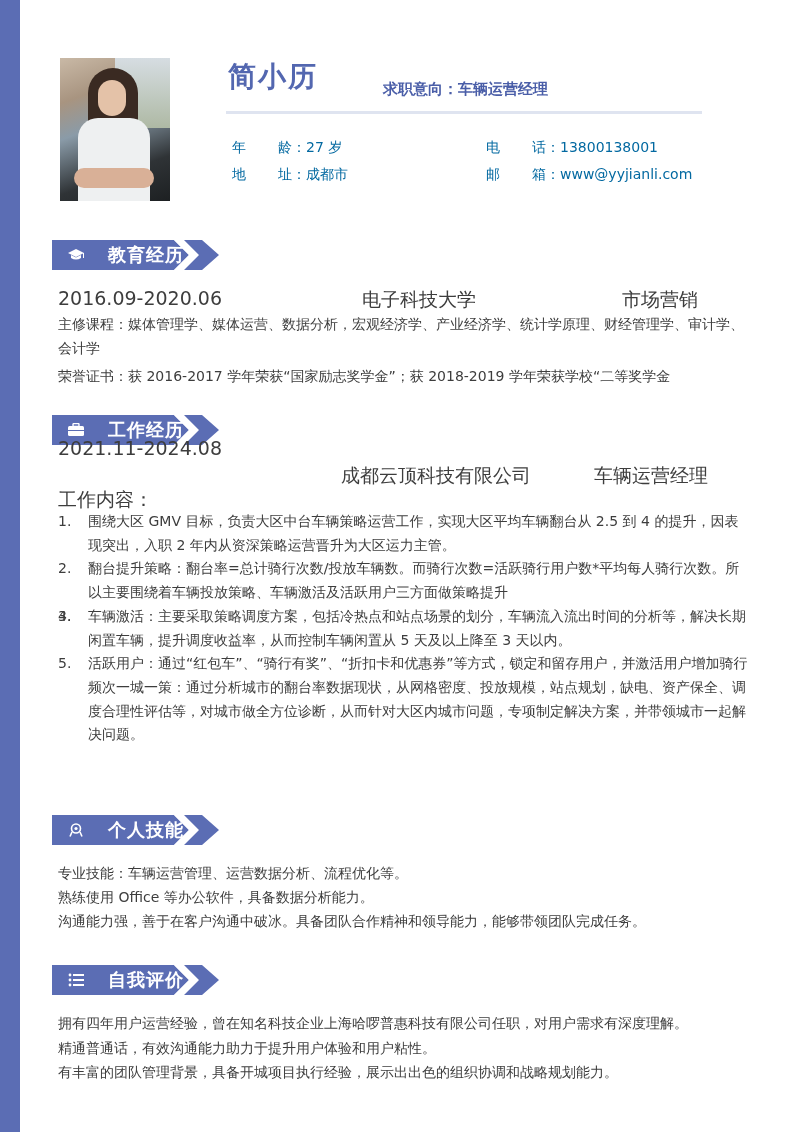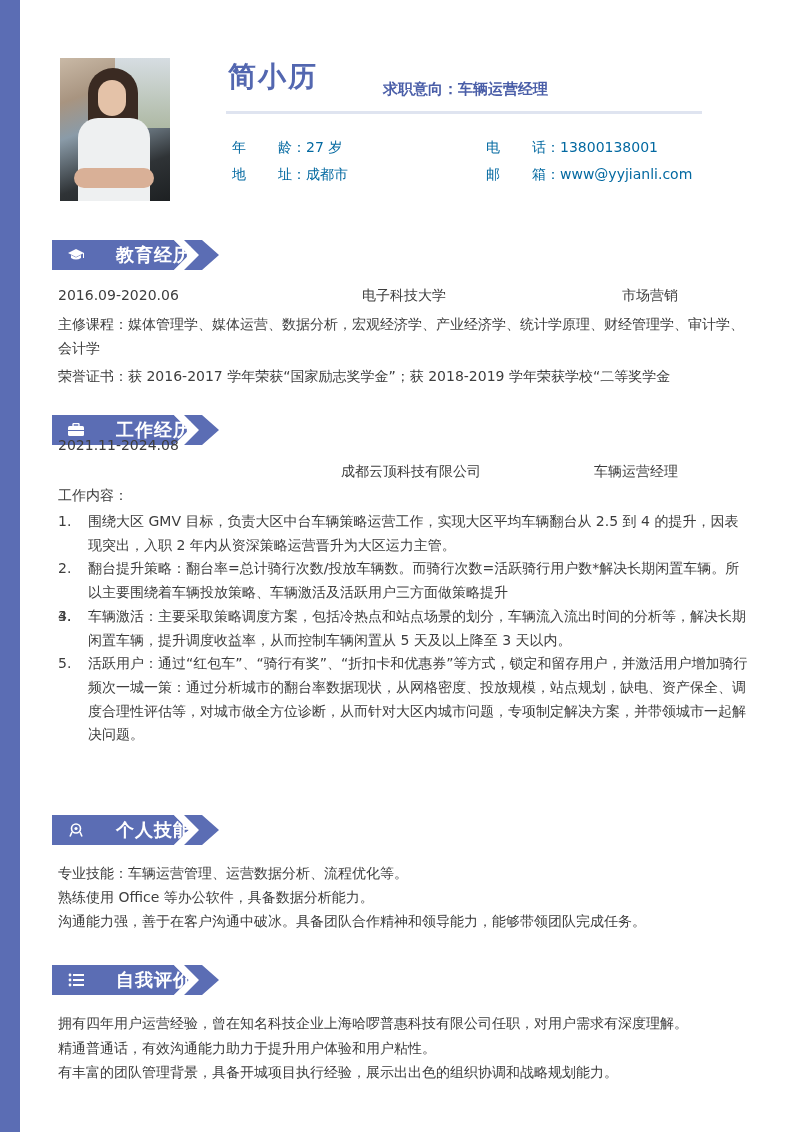--- a/index.html
+++ b/index.html
@@ -18,24 +18,24 @@
   .name { position: absolute; left: 228px; top: 58px; font-size: 28px; font-weight: bold; color: #5367b0; letter-spacing: 2px; }
   .intent { position: absolute; left: 383px; top: 80px; font-size: 15px; font-weight: bold; color: #4a5ea8; }
   .sep { position: absolute; left: 226px; top: 111px; width: 476px; height: 3px; background: #dfe4f0; }
 
   .info { position: absolute; font-size: 14px; color: #0369a1; }
   .info .lbl1, .info .lbl2 { display: inline-block; }
   .info .lbl1 { width: 46px; }
 
   .sec-head { position: absolute; left: 52px; width: 170px; height: 30px; }
   .sec-head svg { position: absolute; left: 0; top: 0; }
-  .sec-head .title { position: absolute; left: 64px; top: 3px; font-size: 18px; font-weight: bold; color: #ffffff; letter-spacing: 1px; }
+  .sec-head .title { position: absolute; left: 56px; top: 3px; font-size: 18px; font-weight: bold; color: #ffffff; letter-spacing: 1px; }
   .sec-head .icon { position: absolute; left: 15px; top: 8px; width: 18px; height: 14px; }
 
-  .line { position: absolute; left: 58px; font-size: 14px; color: #3d3d3d; white-space: nowrap; }
+  .line { position: absolute; left: 58px; font-size: 19px; color: #3d3d3d; white-space: nowrap; }
   .para { position: absolute; left: 58px; width: 690px; font-size: 14px; line-height: 24px; color: #3d3d3d; }
   .list { position: absolute; left: 58px; width: 690px; font-size: 14px; line-height: 23.7px; color: #3d3d3d; list-style: none; }
   .list li { position: relative; padding-left: 30px; }
   .list li .num { position: absolute; left: 0; top: 0; }
 </style>
 </head>
 <body>
 
 <div class="stripe"></div>
 
@@ -97,21 +97,21 @@
   <span class="title">工作经历</span>
 </div>
 
 <div class="line" style="top:437px;text-align:right;">2021.11-2024.08</div>
 <div class="line" style="top:463px; left:341px;">成都云顶科技有限公司</div>
 <div class="line" style="top:463px; left:594px;">车辆运营经理</div>
 <div class="line" style="top:487px;">工作内容：</div>
 
 <ul class="list" style="top:510px;">
   <li><span class="num">1.</span><span>围绕大区 GMV 目标，负责大区中台车辆策略运营工作，实现大区平均车辆翻台从 2.5 到 4 的提升，因表现突出，入职 2 年内从资深策略运营晋升为大区运力主管。</span></li>
-  <li><span class="num">2.</span><span>翻台提升策略：翻台率=总计骑行次数/投放车辆数。而骑行次数=活跃骑行用户数*解决长期闲置车辆。所以主要围绕着车辆投放策略、车辆激活及活跃用户三方面做策略提升</span></li>
+  <li><span class="num">2.</span><span>翻台提升策略：翻台率=总计骑行次数/投放车辆数。而骑行次数=活跃骑行用户数*平均每人骑行次数。所以主要围绕着车辆投放策略、车辆激活及活跃用户三方面做策略提升</span></li>
   <li><span class="num">3.</span></li>
   <li><span class="num">4.</span><span>车辆激活：主要采取策略调度方案，包括冷热点和站点场景的划分，车辆流入流出时间的分析等，解决长期闲置车辆，提升调度收益率，从而控制车辆闲置从 5 天及以上降至 3 天以内。</span></li>
   <li><span class="num">5.</span><span>活跃用户：通过“红包车”、“骑行有奖”、“折扣卡和优惠券”等方式，锁定和留存用户，并激活用户增加骑行频次一城一策：通过分析城市的翻台率数据现状，从网格密度、投放规模，站点规划，缺电、资产保全、调度合理性评估等，对城市做全方位诊断，从而针对大区内城市问题，专项制定解决方案，并带领城市一起解决问题。</span></li>
 </ul>
 
 <div class="sec-head" style="top:815px;">
   <svg width="170" height="30" viewBox="0 0 170 30">
     <polygon points="0,0 122,0 137,15 122,30 0,30" fill="#5b6db4"></polygon>
     <polygon points="132,0 150,0 167,15 150,30 132,30 147,15" fill="#5b6db4"></polygon>
     <polygon points="122,0 125,0 140,15 125,30 122,30 137,15" fill="#ffffff"></polygon>

